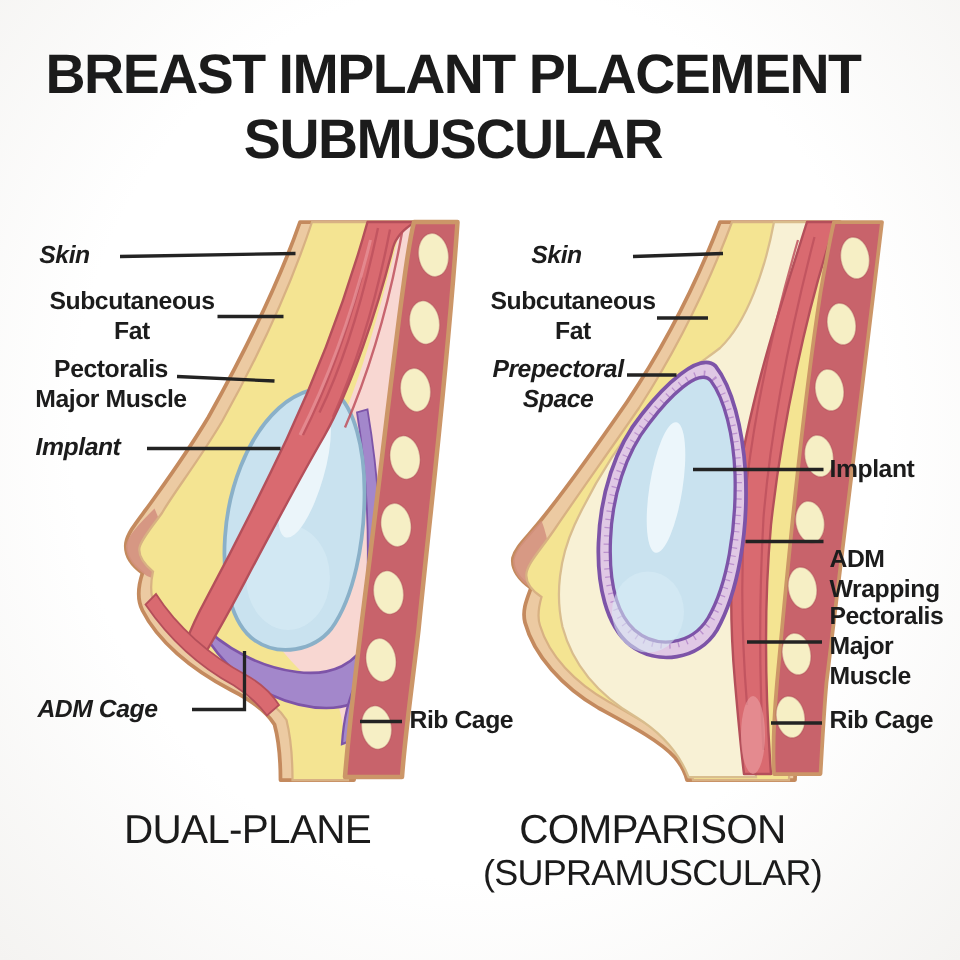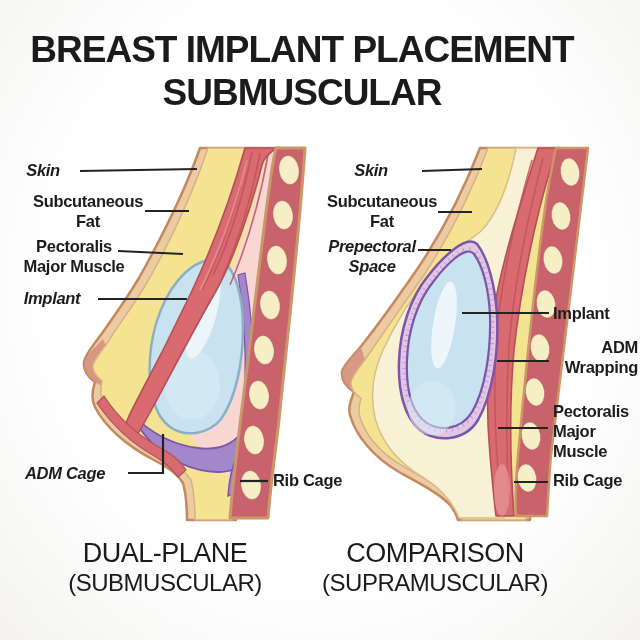--- a/index.html
+++ b/index.html
@@ -189,26 +189,25 @@
   <div class="lbl c" style="left:28px;top:191px;width:120px;">Subcutaneous Fat</div>
   <div class="lbl c" style="left:14px;top:236px;width:120px;">Pectoralis Major Muscle</div>
   <div class="lbl r" style="left:8px;top:288px;width:88px;">Implant</div>
   <div class="lbl r" style="left:8px;top:463px;width:114px;">ADM Cage</div>
   <div class="lbl" style="left:273px;top:470px;width:70px;">Rib Cage</div>
 
   <div class="lbl r" style="left:330px;top:160px;width:82px;">Skin</div>
   <div class="lbl c" style="left:322px;top:191px;width:120px;">Subcutaneous Fat</div>
   <div class="lbl c" style="left:312px;top:236px;width:120px;font-style:italic;">Prepectoral Space</div>
   <div class="lbl" style="left:553px;top:303px;width:80px;">Implant</div>
-  <div class="lbl" style="left:553px;top:337px;width:85px;text-align:right;">ADM Wrapping</div>
+  <div class="lbl" style="left:553px;top:363px;width:85px;">ADM Wrapping</div>
   <div class="lbl" style="left:553px;top:401px;width:85px;">Pectoralis Major Muscle</div>
   <div class="lbl" style="left:553px;top:470px;width:80px;">Rib Cage</div>
 
   <div class="caption" style="left:30px;width:270px;">
     <div class="c1">DUAL-PLANE</div>
-    <div class="c2">(SUBMUSCULAR)</div>
   </div>
   <div class="caption" style="left:300px;width:270px;">
     <div class="c1">COMPARISON</div>
     <div class="c2">(SUPRAMUSCULAR)</div>
   </div>
 
 </div>
 
 </body></html>

